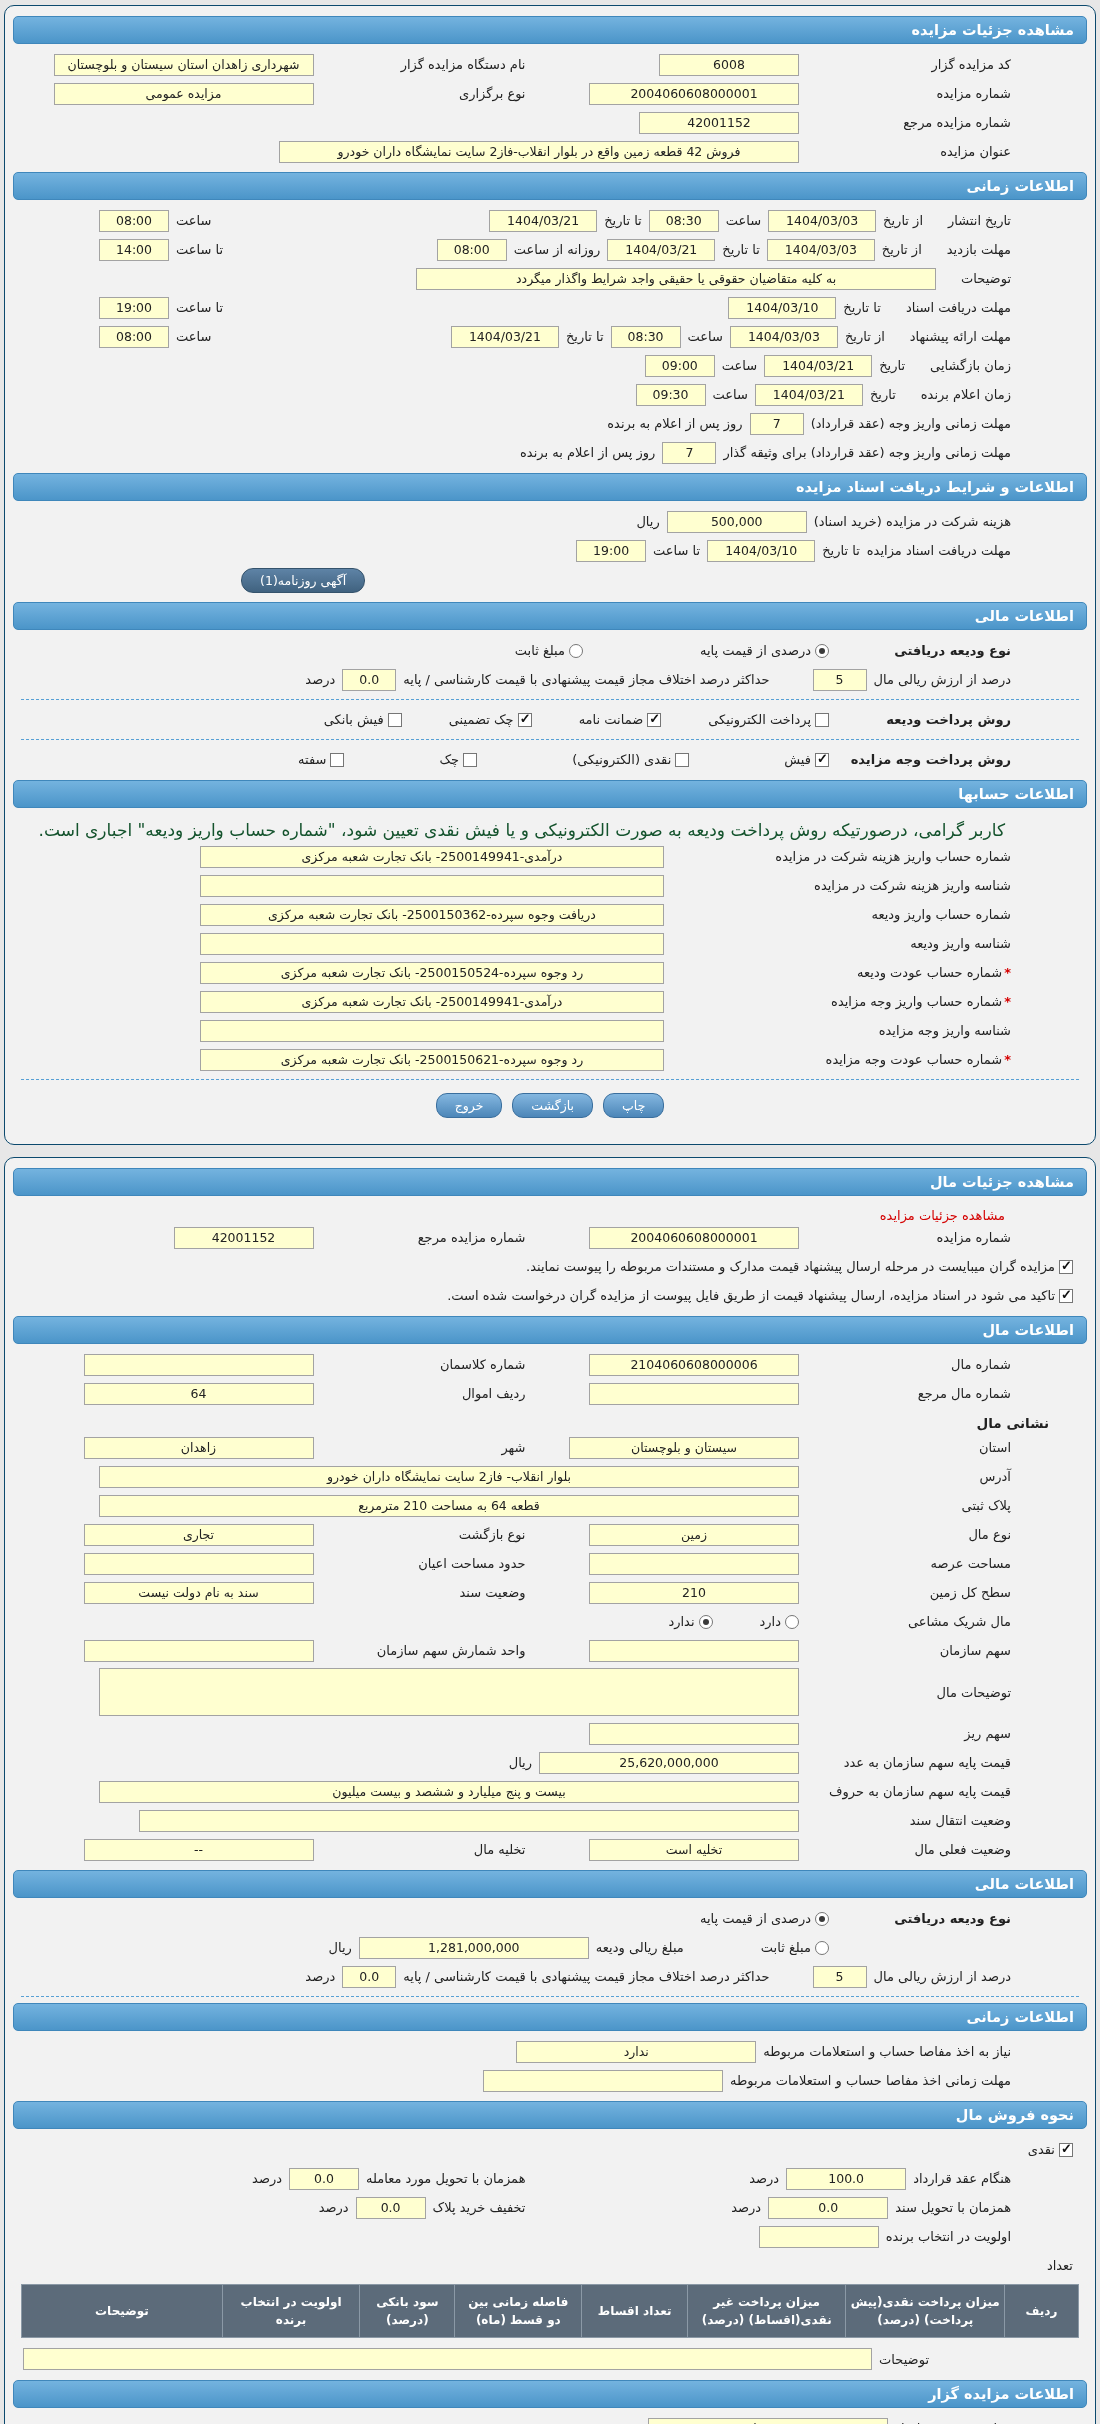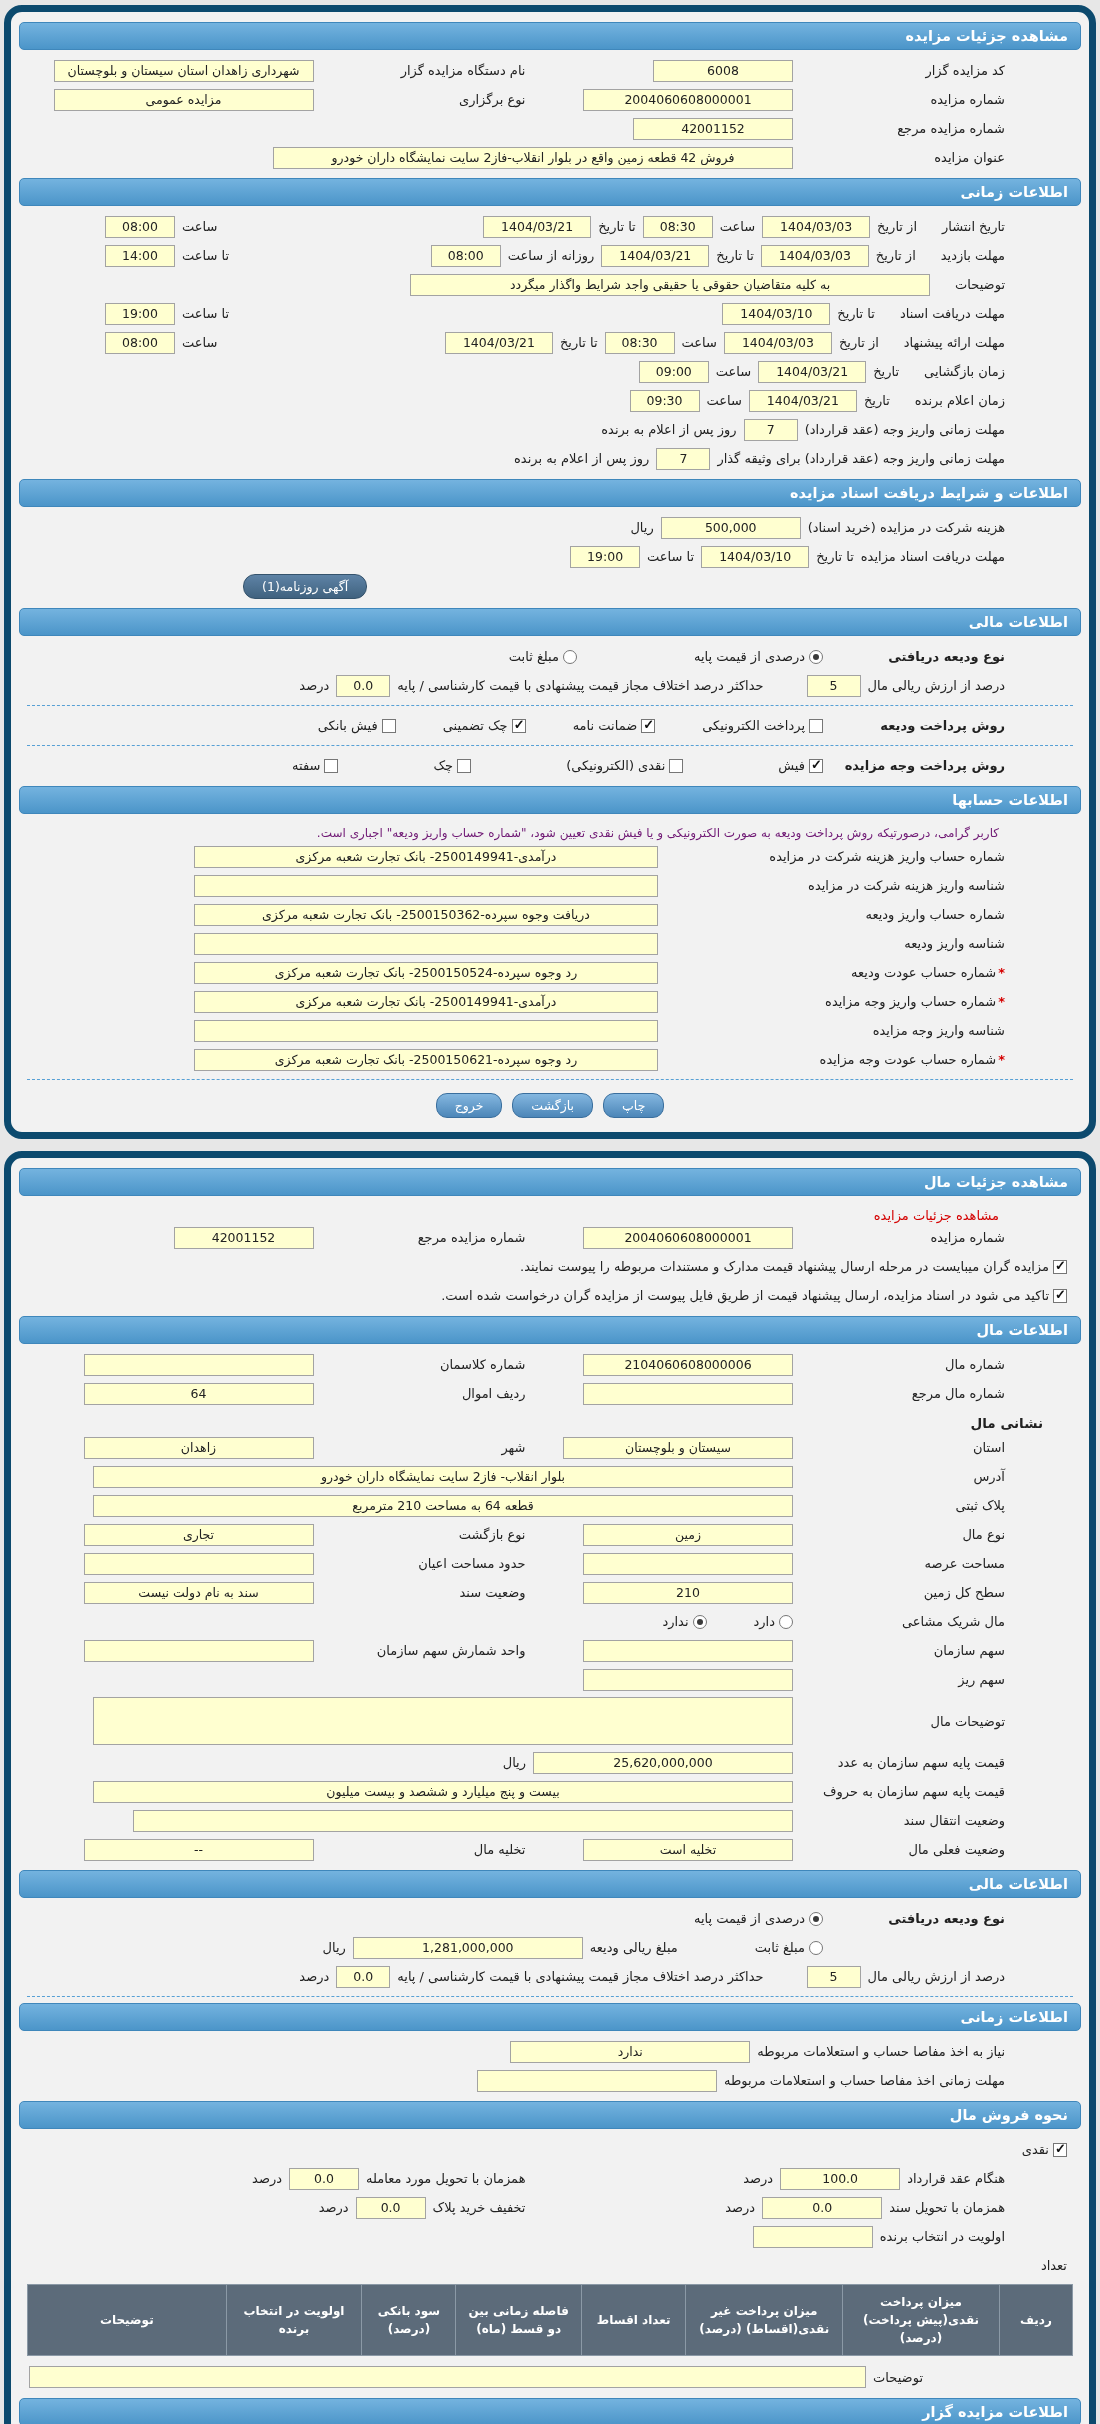--- a/index.html
+++ b/index.html
@@ -8,23 +8,23 @@
     width: 1100px;
     background: #e7e7e7;
     direction: rtl;
     font-family: "DejaVu Sans", "Liberation Sans", sans-serif;
     font-size: 13px;
     color: #222;
   }
   .card {
     margin: 5px 4px 12px;
     background: #f2f2f2;
-    border: 7px solid #0c4a6e;
-    border-radius: 18px;
-    padding: 4px 6px 12px;
+    border: 1px solid #0c4a6e;
+    border-radius: 10px;
+    padding: 4px 6px 24px;
   }
   .bar {
     background: linear-gradient(#74b3df, #4b95c9);
     border: 1px solid #3f87bb;
     color: #fff;
     font-weight: bold;
     font-size: 14.5px;
     border-radius: 5px;
     padding: 5px 12px;
     margin: 6px 2px;
@@ -76,21 +76,21 @@
     content:""; position:absolute; inset:3px; background:#3a3a3a; border-radius:50%;
   }
   .btn{
     background:linear-gradient(#84b7e0,#4c86b8);
     color:#fff; border:1px solid #3a6f9e; border-radius:11px;
     font-family:inherit; font-size:12.5px; padding:4px 18px; cursor:pointer;
   }
   .btn-dark{background:linear-gradient(#5e83a6,#40627f); border-color:#35536c; border-radius:12px;}
   .btn-row{display:flex; justify-content:center; gap:10px; padding:8px 0 2px;}
   .dash{border:none; border-top:1px dashed #57a0d5; margin:5px 10px;}
-  .notice{color:#701a75; font-size:12px; padding:6px 84px 2px 20px;}
+  .notice{color:#14532d; font-size:17px; padding:6px 84px 2px 20px;}
   .red-link{color:#d40000; font-size:13px; padding:6px 84px 0 0; display:block; width:max-content; text-decoration:none;}
   .subhead{font-weight:bold; font-size:13.5px; padding:7px 40px 2px;}
   table.inst{width:calc(100% - 20px); margin:4px 10px; border-collapse:collapse;}
   table.inst th{
     background:#5c6b7a; color:#fff; font-size:12px; font-weight:bold;
     border:1px solid #8b99a6; padding:8px 4px; vertical-align:middle; line-height:1.5;
   }
 </style>
 </head>
 <body>
@@ -499,27 +499,27 @@
       <span class="lbl lblcol">سهم سازمان</span>
       <input class="box w-210" value="" style="">
     </div>
     <div class="half">
       <span class="lbl lblcol">واحد شمارش سهم سازمان</span>
       <input class="box w-230" value="" style="">
     </div>
   </div>
 
   <div class="row">
+    <span class="lbl lblcol">توضیحات مال</span>
+    <textarea class="box w-700" style=""></textarea>
+  </div>
+
+  <div class="row">
     <span class="lbl lblcol">سهم ریز</span>
     <input class="box w-210" value="" style="">
-  </div>
-
-  <div class="row">
-    <span class="lbl lblcol">توضیحات مال</span>
-    <textarea class="box w-700" style=""></textarea>
   </div>
 
   <div class="row">
     <span class="lbl lblcol">قیمت پایه سهم سازمان به عدد</span>
     <input class="box w-260" value="25,620,000,000" style="">
     <span class="lbl">ریال</span>
   </div>
 
   <div class="row">
     <span class="lbl lblcol">قیمت پایه سهم سازمان به حروف</span>

